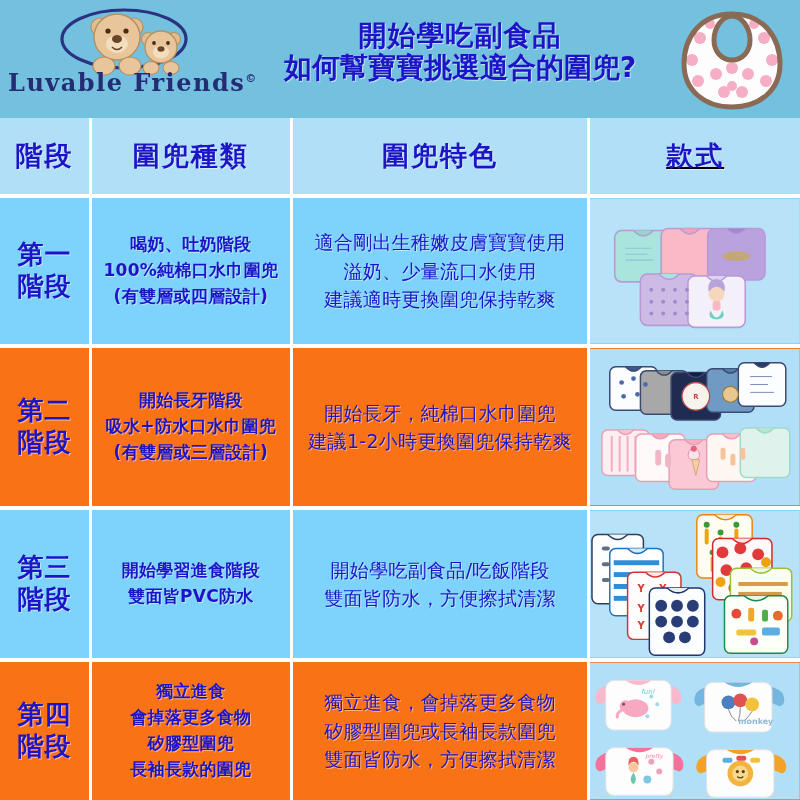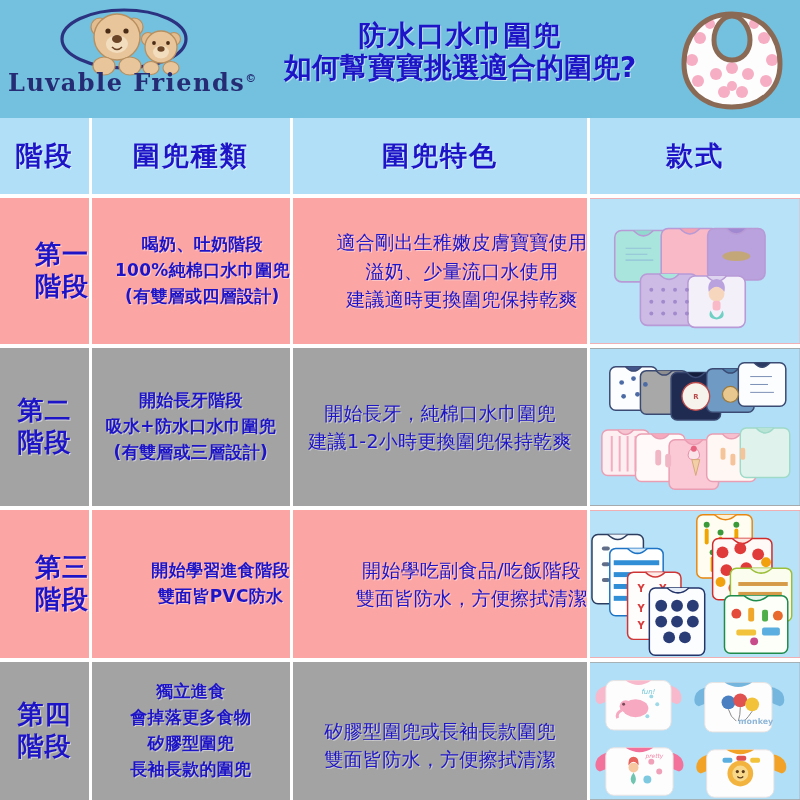--- a/index.html
+++ b/index.html
@@ -42,34 +42,34 @@
   
   .table { position:absolute; left:0; top:118px; width:800px; height:682px; }
   .row { position:absolute; left:0; width:800px; display:flex; }
   .cell {
     position:relative; display:flex; align-items:center; justify-content:center;
     text-align:center; overflow:hidden;
   }
   .c1 { width:90px; }
   .c2 { width:200px; }
   .c3 { width:298px; }
-  .c4 { width:212px; }
+  .c4 { width:212px;text-decoration:underline; }
   .vgap { width:3px; background:#ffffff; }
 
   .head-row { top:0; height:76px; }
   .head-row .cell { background:#b0dff7; }
   .head-txt {
     color:#1d14c8; font-size:27px; font-weight:700; letter-spacing:2px;
     text-shadow:1px 1px 0 rgba(255,255,255,.5);
   }
 
   .hgap { position:absolute; left:0; width:800px; height:4px; background:#ffffff; }
 
-  .data-row .cell { background:#a3a3a3; }
-  .data-row.alt .cell { background:#fca5a5;justify-content:flex-end; }
+  .data-row .cell { background:#f97316; }
+  .data-row.alt .cell { background:#7dd3fc; }
 
   .stage-txt {
     color:#1d14c8; font-size:26px; font-weight:700; line-height:1.22;
     letter-spacing:1px; text-shadow:1px 1px 0 rgba(255,255,255,.5);
   }
   .kind-txt {
     color:#1d14c8; font-size:17px; font-weight:700; line-height:1.52;
     letter-spacing:.3px; text-shadow:1px 1px 0 rgba(255,255,255,.45);
   }
   .feat-txt {
@@ -108,21 +108,21 @@
         <ellipse cx="153" cy="43" rx="3.6" ry="2.8" fill="#6b4325"></ellipse>
         <circle cx="146" cy="37" r="1.9" fill="#4a2c16"></circle>
         <circle cx="160" cy="37" r="1.9" fill="#4a2c16"></circle>
         <ellipse cx="143" cy="62" rx="8" ry="6.5" fill="#e8c59b" stroke="#b8905f" stroke-width="1.1"></ellipse>
         <ellipse cx="163" cy="62" rx="8" ry="6.5" fill="#e8c59b" stroke="#b8905f" stroke-width="1.1"></ellipse>
       </svg>
       <div class="logo-text"><span>Luvable Friends</span><span class="reg">©</span></div>
     </div>
 
     <div class="title-block">
-      <div class="title-line1">防水口水巾圍兜</div>
+      <div class="title-line1">開始學吃副食品</div>
       <div class="title-line2">如何幫寶寶挑選適合的圍兜?</div>
     </div>
 
     <svg class="bib-icon" viewBox="0 0 112 104">
       <defs>
         <clipPath id="bibclip">
           <path d="M56 6 C88 6 104 30 104 56 C104 82 84 99 56 99 C28 99 8 82 8 56 C8 30 24 6 56 6 Z"></path>
         </clipPath>
       </defs>
       <g clip-path="url(#bibclip)">
@@ -476,21 +476,21 @@
         <span class="kind-txt">
           <span>獨立進食</span><br>
           <span>會掉落更多食物</span><br>
           <span>矽膠型圍兜</span><br>
           <span>長袖長款的圍兜</span>
         </span>
       </div>
       <div class="vgap"></div>
       <div class="cell c3">
         <span class="feat-txt">
-          <br>
+          <span>獨立進食，會掉落更多食物</span><br>
           <span>矽膠型圍兜或長袖長款圍兜</span><br>
           <span>雙面皆防水，方便擦拭清潔</span>
         </span>
       </div>
       <div class="vgap"></div>
       <div class="cell c4">
         <svg class="photo" viewBox="0 0 212 138">
           <rect width="212" height="138" fill="#b0dff7"></rect>
 
           <g>

